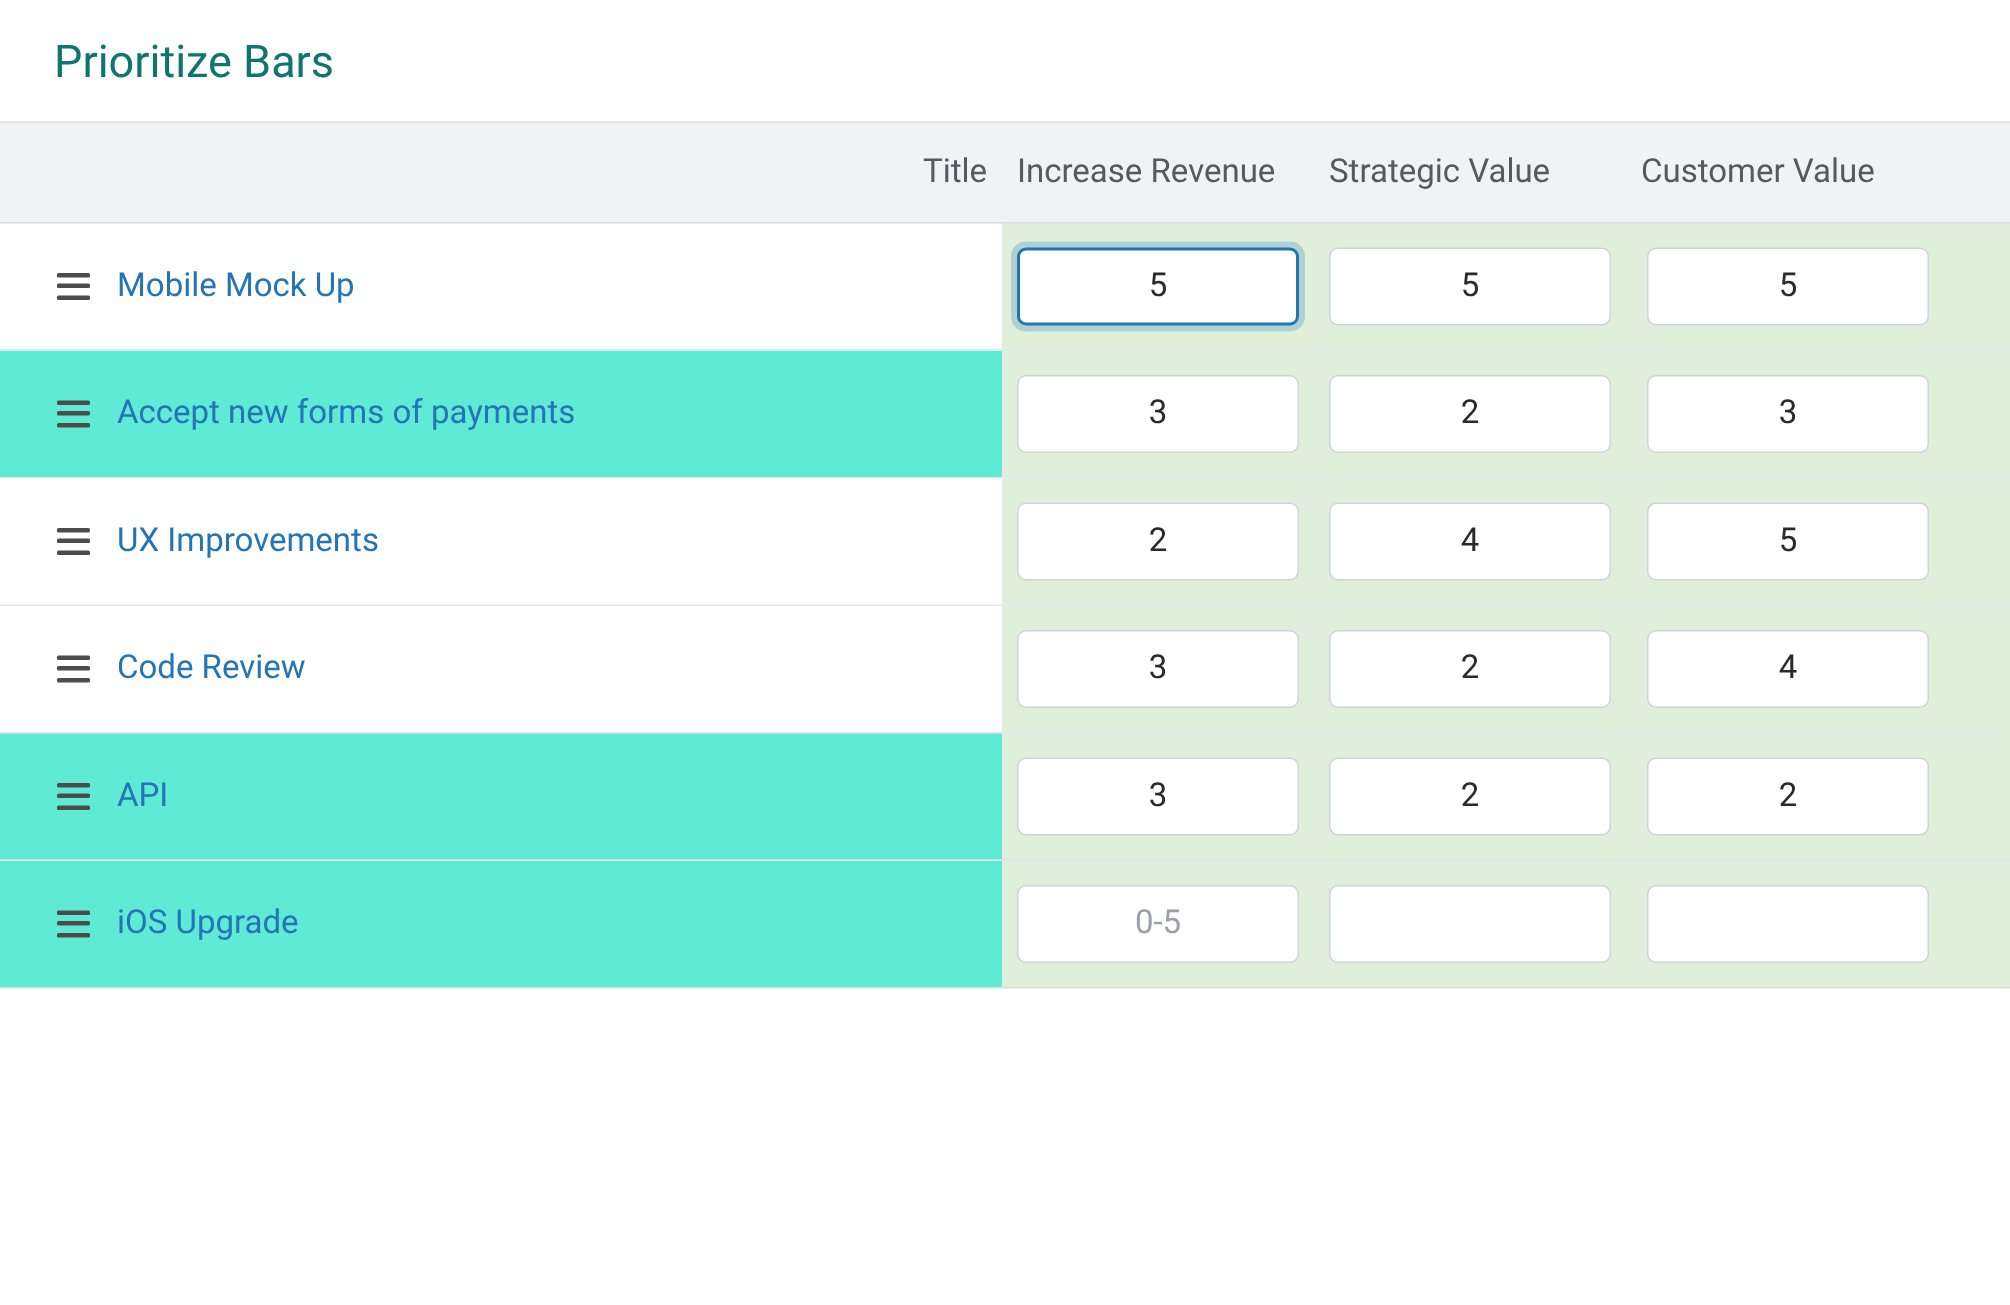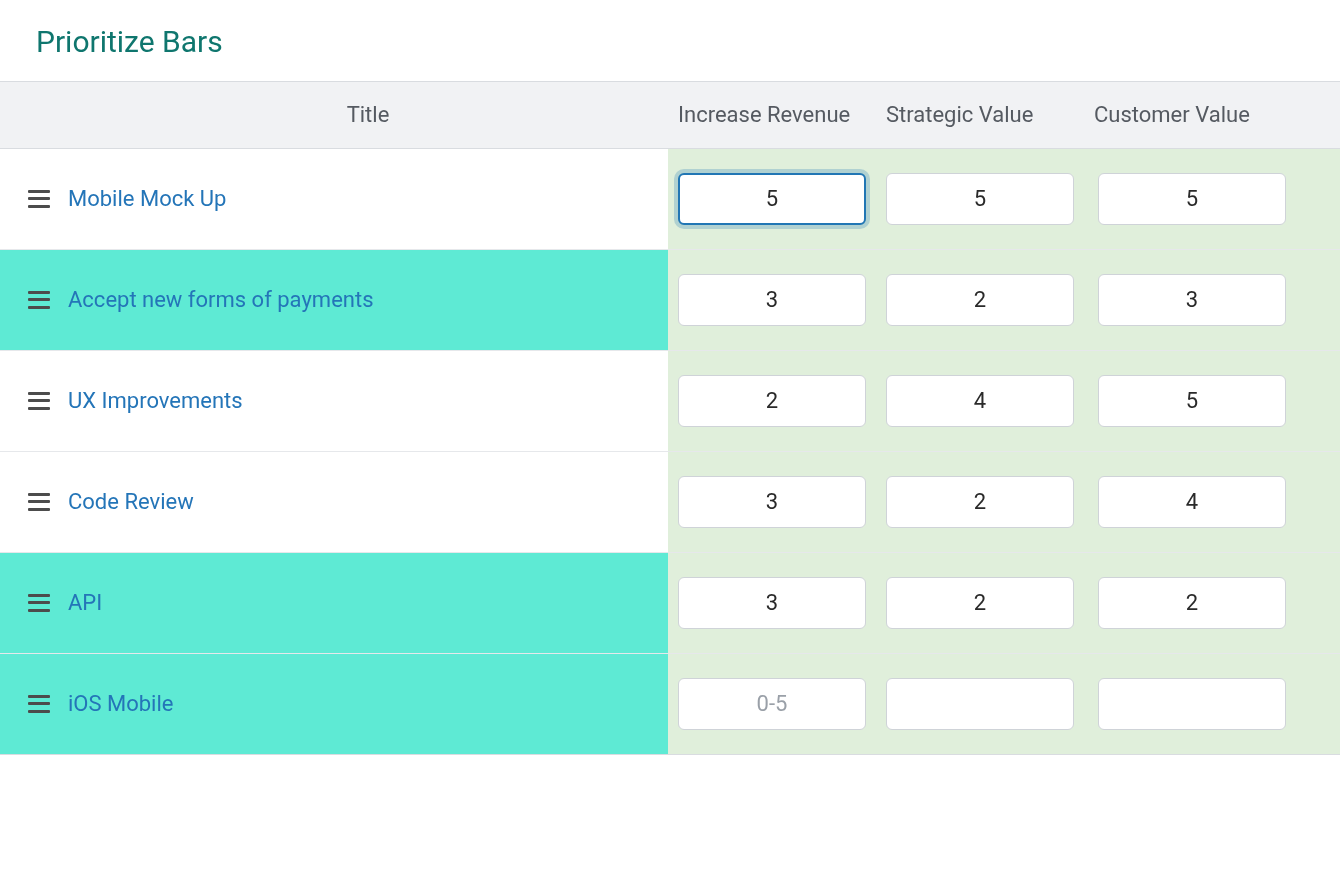--- a/index.html
+++ b/index.html
@@ -34,42 +34,43 @@
     font-size: 22px;
     font-weight: 400;
     color: #555a61;
     text-align: left;
     padding: 18px 10px;
     vertical-align: middle;
     line-height: 1.35;
   }
 
   .th-title {
-    text-align: center;
+    text-align: right;
     padding-left: 78px;
   }
 
   .col-title   { width: 668px; }
   .col-value   { width: 208px; }
   .col-value-last { width: 256px; padding-right: 40px; }
 
   
   .tr {
     border-bottom: 1px solid #e6e8eb;
     height: 84px;
   }
   .tr.striped-even { background: #ffffff; }
   .tr.striped-odd  { background: #5eead4; }
 
   .td-title {
     display: flex;
     align-items: center;
-    height: 100px;
+    height: 84px;
     padding-left: 28px;
     gap: 18px;
+    margin-left: 10px;
   }
 
   .drag-icon {
     width: 22px;
     height: 18px;
     display: inline-flex;
     flex-direction: column;
     justify-content: space-between;
     cursor: grab;
   }
@@ -219,21 +220,21 @@
         <td class="score-td pad-right"><input type="text" class="score-input" value="2" style=""></td>
       </tr>
       <tr class="tr striped-odd">
         <td>
           <div class="td-title">
             <span class="drag-icon">
               <span></span>
               <span></span>
               <span></span>
             </span>
-            <a class="item-link">iOS Mobile</a>
+            <a class="item-link">iOS Upgrade</a>
           </div>
         </td>
         <td class="score-td"><input type="text" class="score-input" placeholder="0-5" style=""></td>
         <td class="score-td"><input type="text" class="score-input" value="" style=""></td>
         <td class="score-td pad-right"><input type="text" class="score-input" value="" style=""></td>
       </tr>
     </tbody>
 </table>
 
 </body></html>

